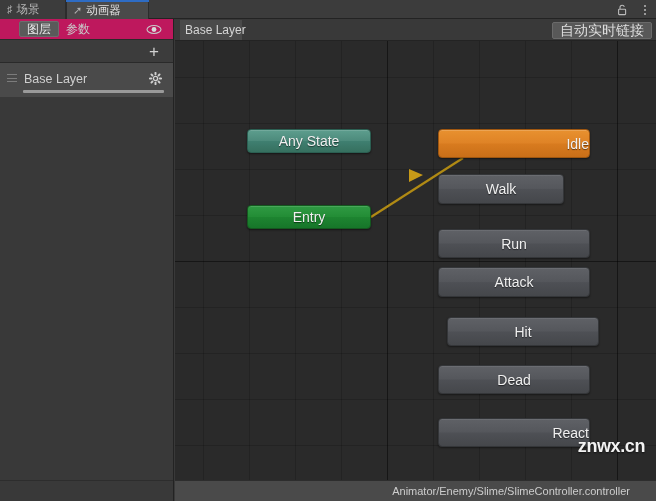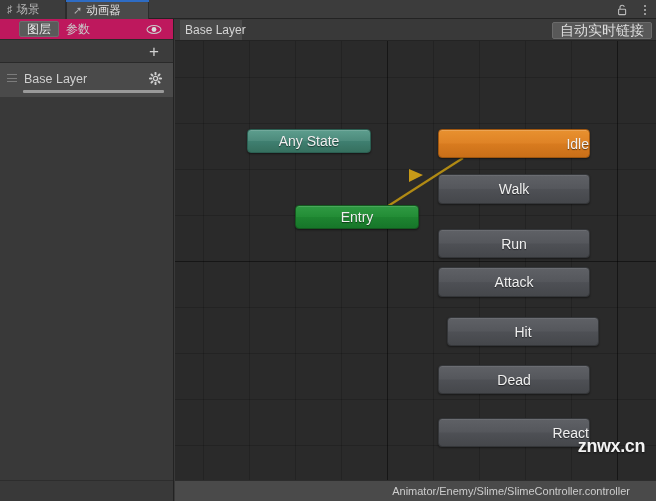--- a/index.html
+++ b/index.html
@@ -423,29 +423,29 @@
       <svg class="transition-svg">
 
         <line x1="196" y1="176" x2="288" y2="117" stroke="#b08a14" stroke-width="2.2"></line>
         <polygon points="248,134 234,141 234,128" fill="#c79a18"></polygon>
       </svg>
 
       <div class="node any" style="left:72px;  top:88px;  width:124px; height:24px;">
         <span>Any State</span>
       </div>
 
-      <div class="node entry" style="left:72px;  top:164px; width:124px; height:24px;margin-left:48px;">
+      <div class="node entry" style="left:72px;  top:164px; width:124px; height:24px;">
         <span>Entry</span>
       </div>
 
       <div class="node default-state" style="left:263px; top:88px;  width:152px; height:29px;">
         <span>Idle</span>
       </div>
 
-      <div class="node state" style="left:263px; top:133px; width:152px; height:30px;">
+      <div class="node state" style="left:263px; top:133px; width:126px; height:30px;">
         <span>Walk</span>
       </div>
 
       <div class="node state" style="left:263px; top:188px; width:152px; height:29px;">
         <span>Run</span>
       </div>
 
       <div class="node state" style="left:263px; top:226px; width:152px; height:30px;">
         <span>Attack</span>
       </div>

